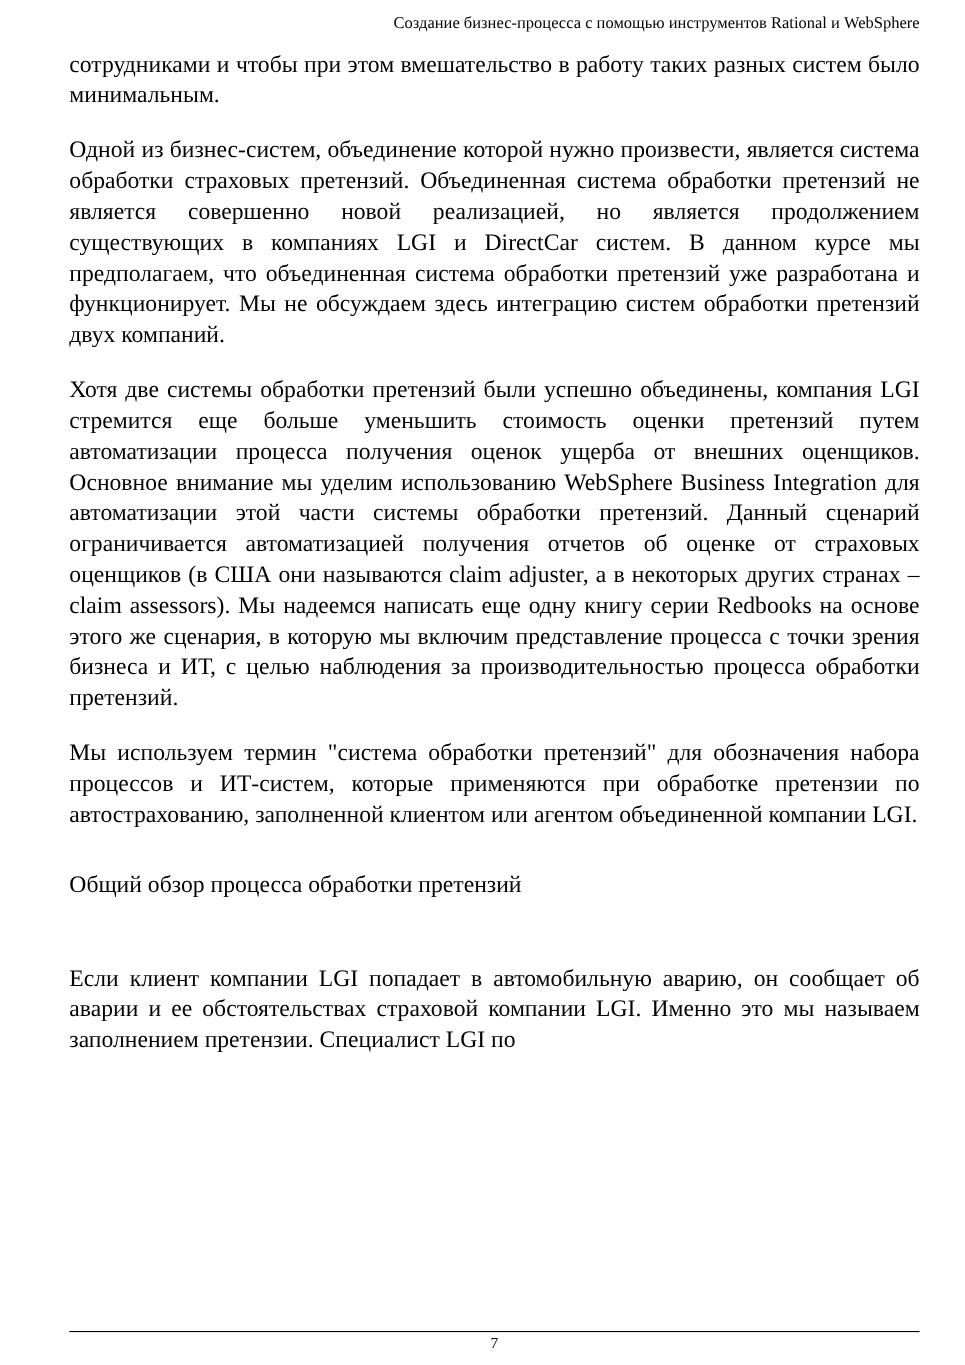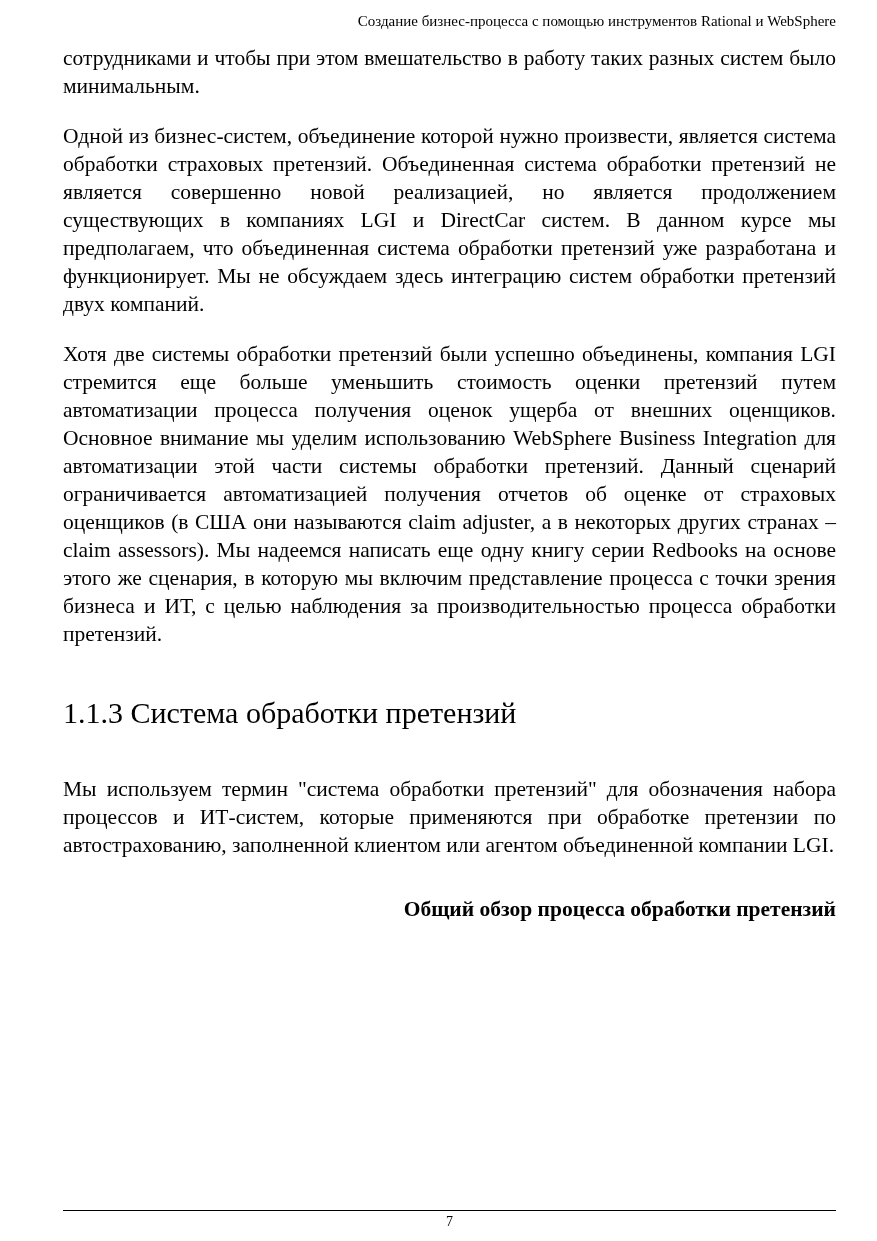--- a/index.html
+++ b/index.html
@@ -37,23 +37,23 @@
   h2.section-heading {
     font-size: 30px;
     font-weight: normal;
     line-height: 1.15;
     margin: 48px 0 44px 0;
     text-align: left;
   }
   .subsection-heading {
     font-size: 21.5px;
     line-height: 29px;
-    font-weight: bold;
+    font-weight: normal;
     margin: 36px 0 56px 0;
-    text-align: right;
+    text-align: left;
   }
   .footer {
     position: absolute;
     left: 63px;
     right: 41px;
     bottom: 10px;
   }
   .footer-rule {
     border: none;
     border-top: 1.5px solid #000000;
@@ -73,26 +73,26 @@
   <div class="running-header">Создание бизнес-процесса с помощью инструментов Rational и WebSphere</div>
 
   <div class="body-copy">
 
     <p class="para">сотрудниками и чтобы при этом вмешательство в работу таких разных систем было минимальным.</p>
 
     <p class="para">Одной из бизнес-систем, объединение которой нужно произвести, является система обработки страховых претензий. Объединенная система обработки претензий не является совершенно новой реализацией, но является продолжением существующих в компаниях LGI и DirectCar систем. В данном курсе мы предполагаем, что объединенная система обработки претензий уже разработана и функционирует. Мы не обсуждаем здесь интеграцию систем обработки претензий двух компаний.</p>
 
     <p class="para">Хотя две системы обработки претензий были успешно объединены, компания LGI стремится еще больше уменьшить стоимость оценки претензий путем автоматизации процесса получения оценок ущерба от внешних оценщиков. Основное внимание мы уделим использованию WebSphere Business Integration для автоматизации этой части системы обработки претензий. Данный сценарий ограничивается автоматизацией получения отчетов об оценке от страховых оценщиков (в США они называются claim adjuster, а в некоторых других странах – claim assessors). Мы надеемся написать еще одну книгу серии Redbooks на основе этого же сценария, в которую мы включим представление процесса с точки зрения бизнеса и ИТ, с целью наблюдения за производительностью процесса обработки претензий.</p>
 
-    <h2 class="section-heading">1.1.3 Система обработки претензий</h2>
 
     <p class="para">Мы используем термин "система обработки претензий" для обозначения набора процессов и ИТ-систем, которые применяются при обработке претензии по автострахованию, заполненной клиентом или агентом объединенной компании LGI.</p>
 
     <div class="subsection-heading">Общий обзор процесса обработки претензий</div>
 
+    <p class="para">Если клиент компании LGI попадает в автомобильную аварию, он сообщает об аварии и ее обстоятельствах страховой компании LGI. Именно это мы называем заполнением претензии. Специалист LGI по</p>
 
   </div>
 
   <div class="footer">
     <hr class="footer-rule">
     <div class="page-number">7</div>
   </div>
 
 </div>
 

